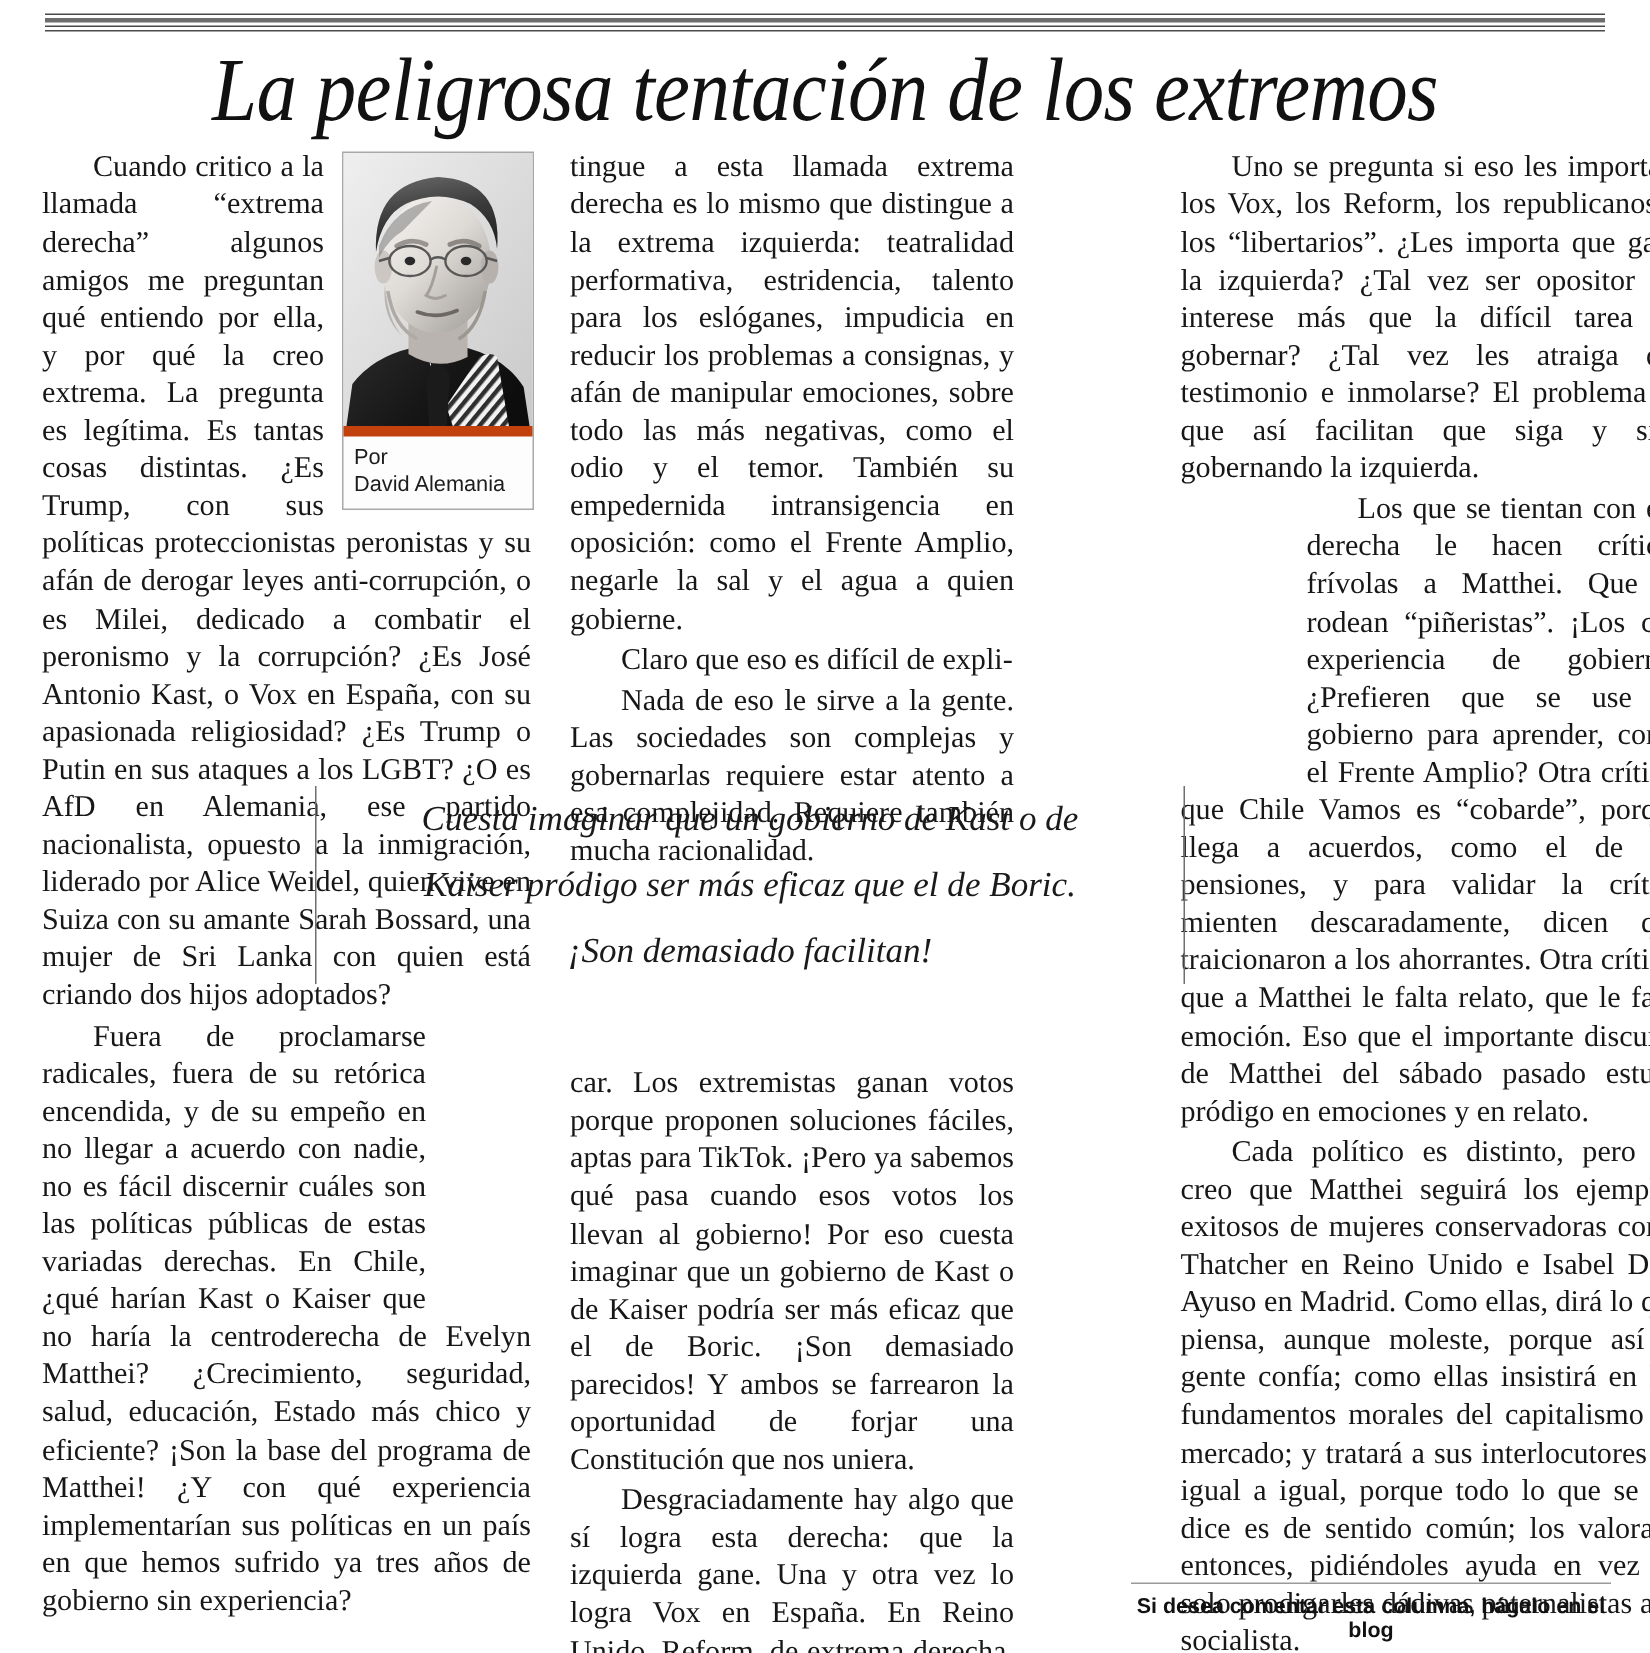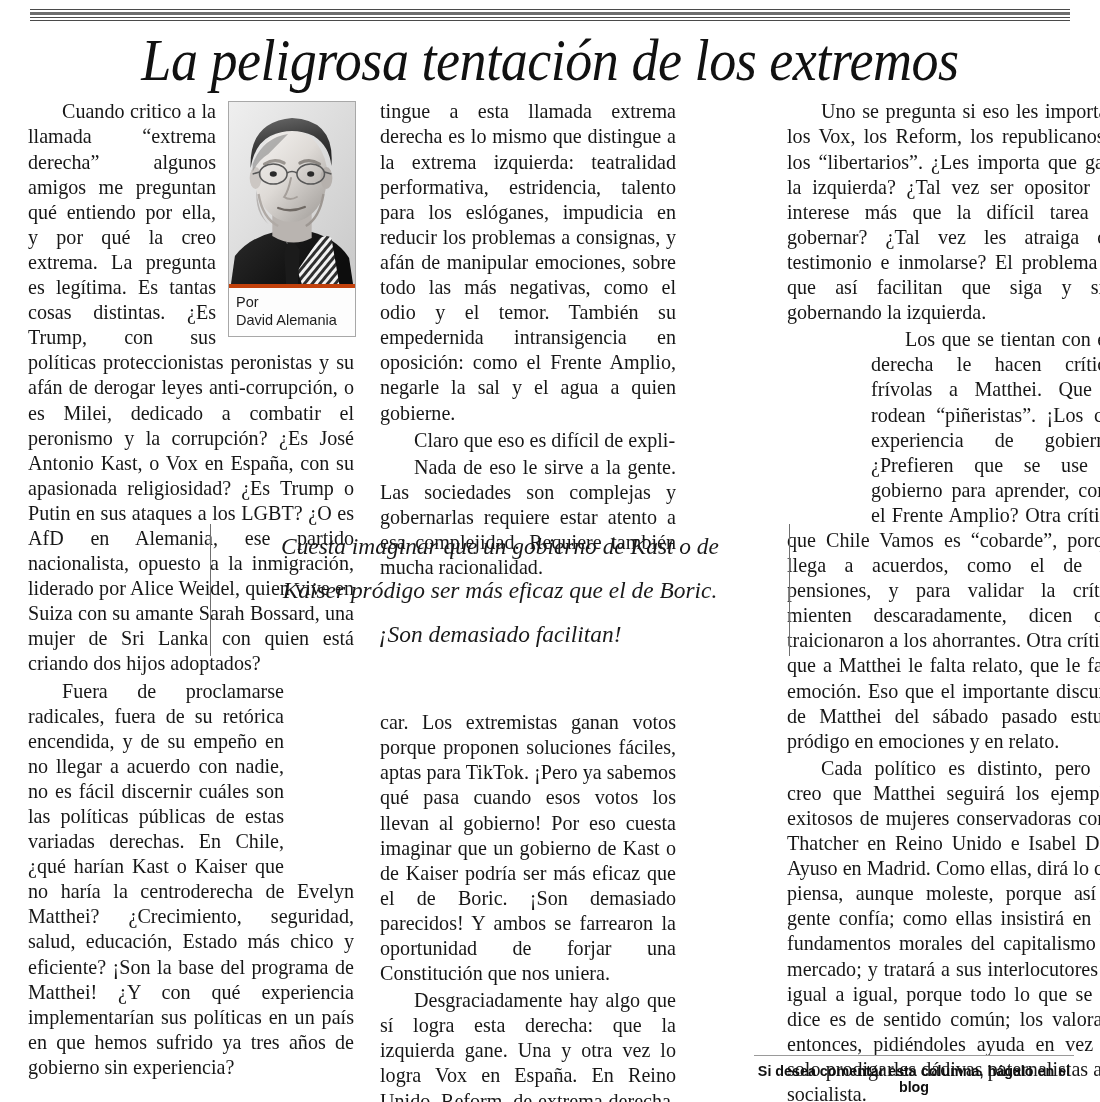--- a/index.html
+++ b/index.html
@@ -96,21 +96,21 @@
     overflow: hidden;
   }
   .author-photo svg { display: block; width: 100%; height: 100%; }
   .byline {
     font-family: "Liberation Sans", "DejaVu Sans", sans-serif;
     font-size: 14.5px;
     line-height: 18px;
     padding: 5px 6px 7px 7px;
     color: #1d1d1d;
     text-align: left;
-    border-top: 4px solid #c2410c;
+    border-top: 7px solid #c2410c;
   }
   .byline .b-line { display: block; white-space: nowrap; }
 
   
   .shape-right {
     float: right;
     width: 72px;
     height: 198px;
     margin: 0;
     shape-outside: content-box;

